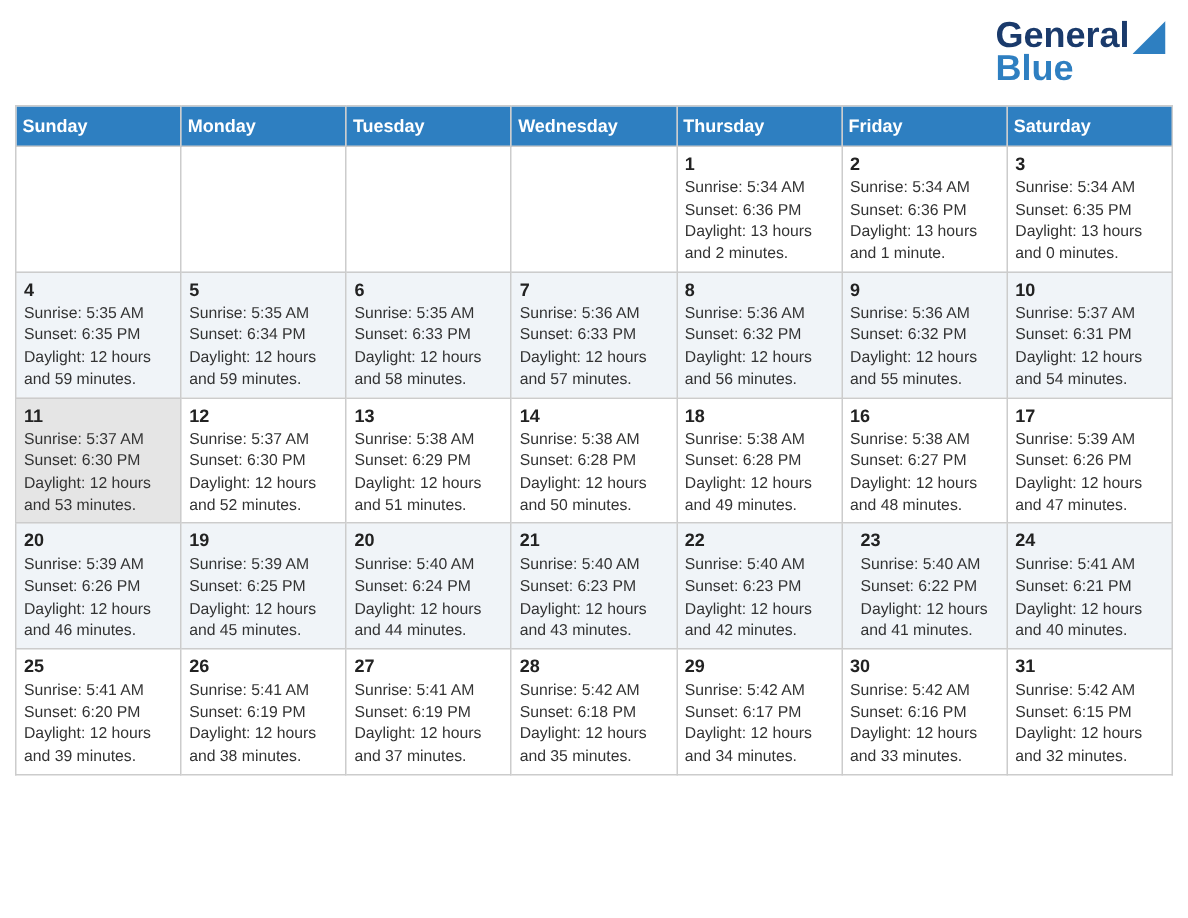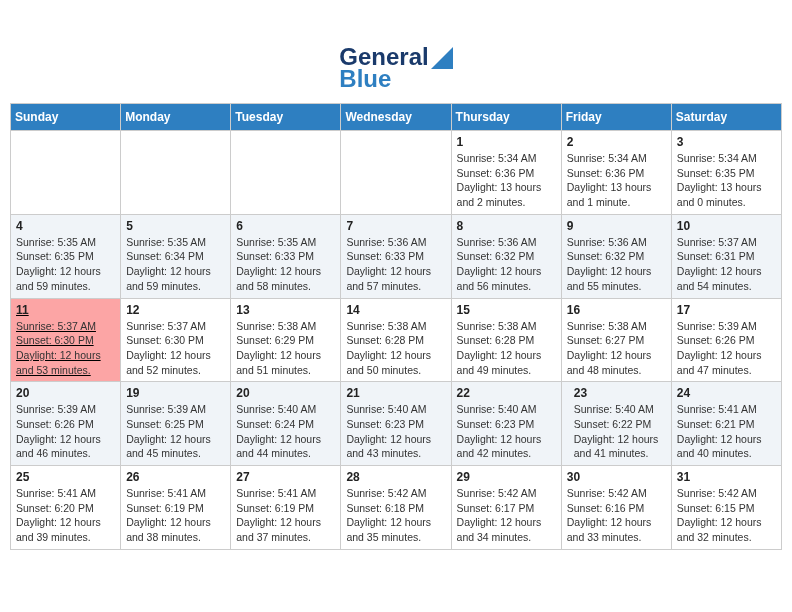--- a/index.html
+++ b/index.html
@@ -5,25 +5,24 @@
     * { box-sizing: border-box; margin: 0; padding: 0; }
     body {
       font-family: Arial, sans-serif;
       background: #fff;
       width: 792px;
       min-height: 612px;
       padding: 10px;
     }
     .header {
       display: flex;
-      justify-content: center;
+      justify-content: flex-end;
       align-items: flex-start;
       margin-bottom: 10px;
       padding: 0 5px;
-      margin-top: 33px;
     }
     .title-block {
       text-align: right;
     }
     .title-block h1 {
       font-size: 42px;
       font-weight: bold;
       color: #222;
       line-height: 1.1;
     }
@@ -187,21 +186,21 @@
         </td>
         <td style="background: rgb(240, 244, 248); margin-left: 19px;">
           <span class="day-num">10</span>
           <div class="day-info" style="white-space: pre-line;">Sunrise: 5:37 AM
 Sunset: 6:31 PM
 Daylight: 12 hours
 and 54 minutes.</div>
         </td>
       </tr>
       <tr>
-        <td style="background: #fca5a5; text-decoration: underline;">
+        <td style="background: #e5e5e5;">
           <span class="day-num">11</span>
           <div class="day-info" style="white-space: pre-line;">Sunrise: 5:37 AM
 Sunset: 6:30 PM
 Daylight: 12 hours
 and 53 minutes.</div>
         </td>
         <td style="background: rgb(255, 255, 255);">
           <span class="day-num">12</span>
           <div class="day-info" style="white-space: pre-line;">Sunrise: 5:37 AM
 Sunset: 6:30 PM
@@ -216,21 +215,21 @@
 and 51 minutes.</div>
         </td>
         <td style="background: rgb(255, 255, 255);">
           <span class="day-num">14</span>
           <div class="day-info" style="white-space: pre-line;">Sunrise: 5:38 AM
 Sunset: 6:28 PM
 Daylight: 12 hours
 and 50 minutes.</div>
         </td>
         <td style="background: rgb(255, 255, 255);">
-          <span class="day-num">15</span>
+          <span class="day-num">18</span>
           <div class="day-info" style="white-space: pre-line;">Sunrise: 5:38 AM
 Sunset: 6:28 PM
 Daylight: 12 hours
 and 49 minutes.</div>
         </td>
         <td style="background: rgb(255, 255, 255);">
           <span class="day-num">16</span>
           <div class="day-info" style="white-space: pre-line;">Sunrise: 5:38 AM
 Sunset: 6:27 PM
 Daylight: 12 hours

